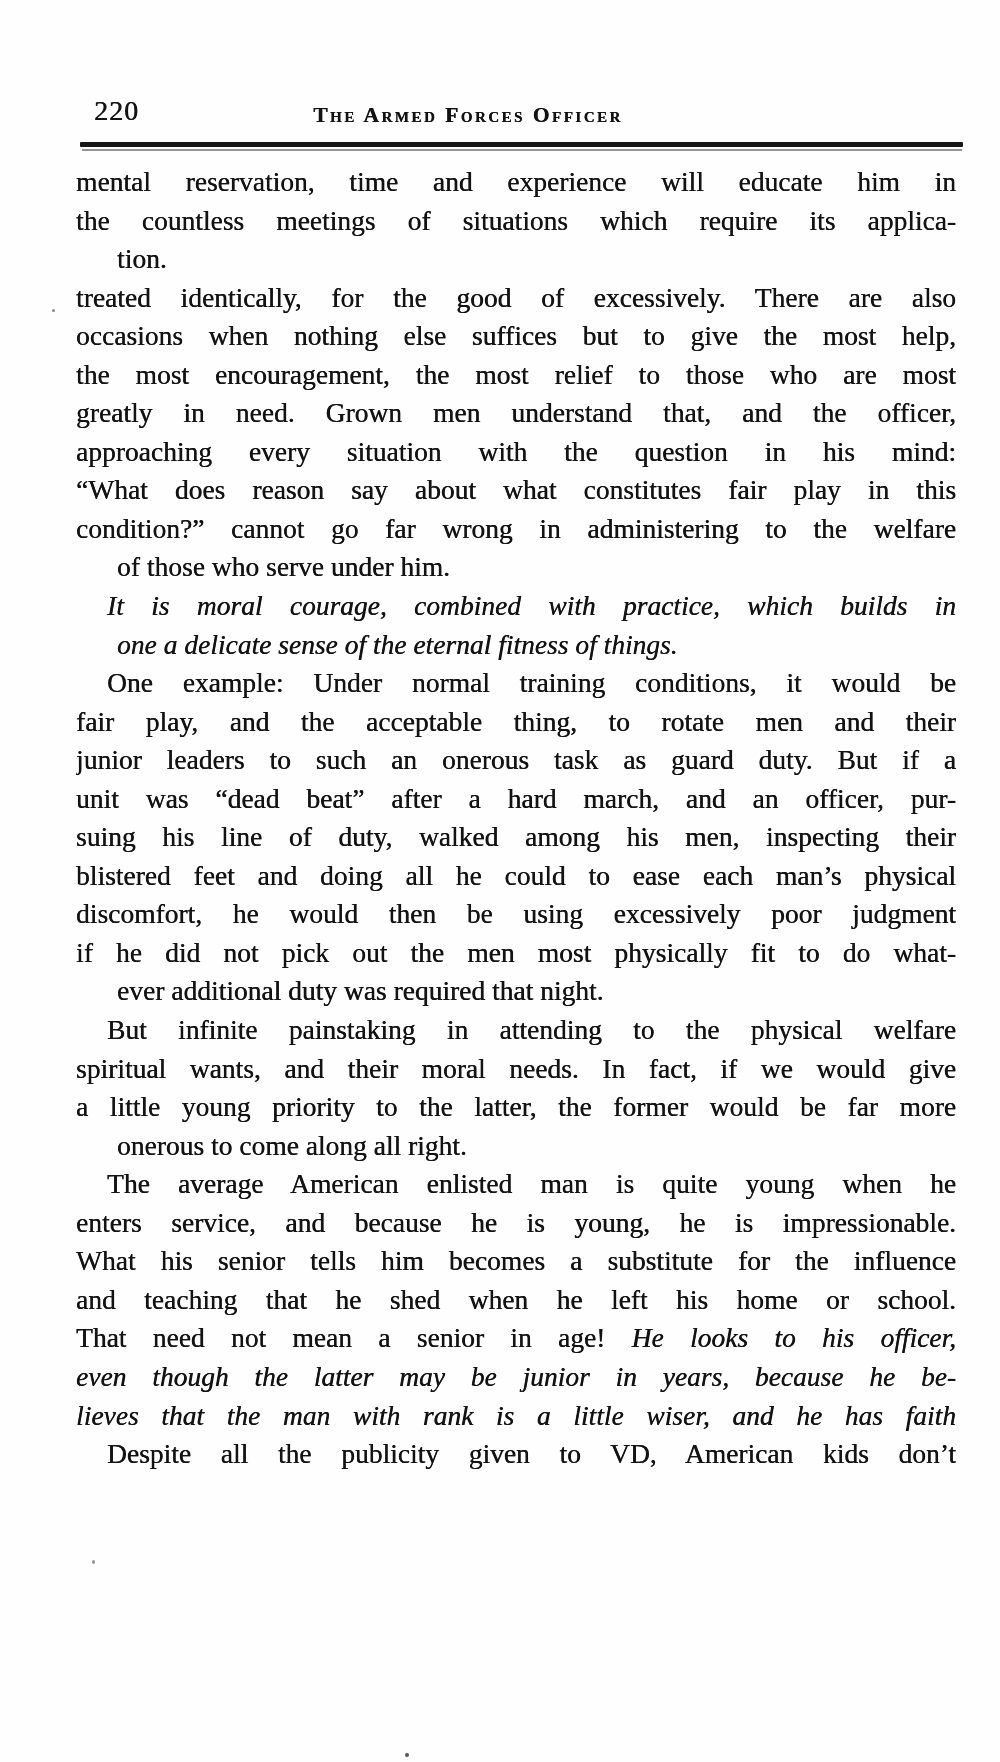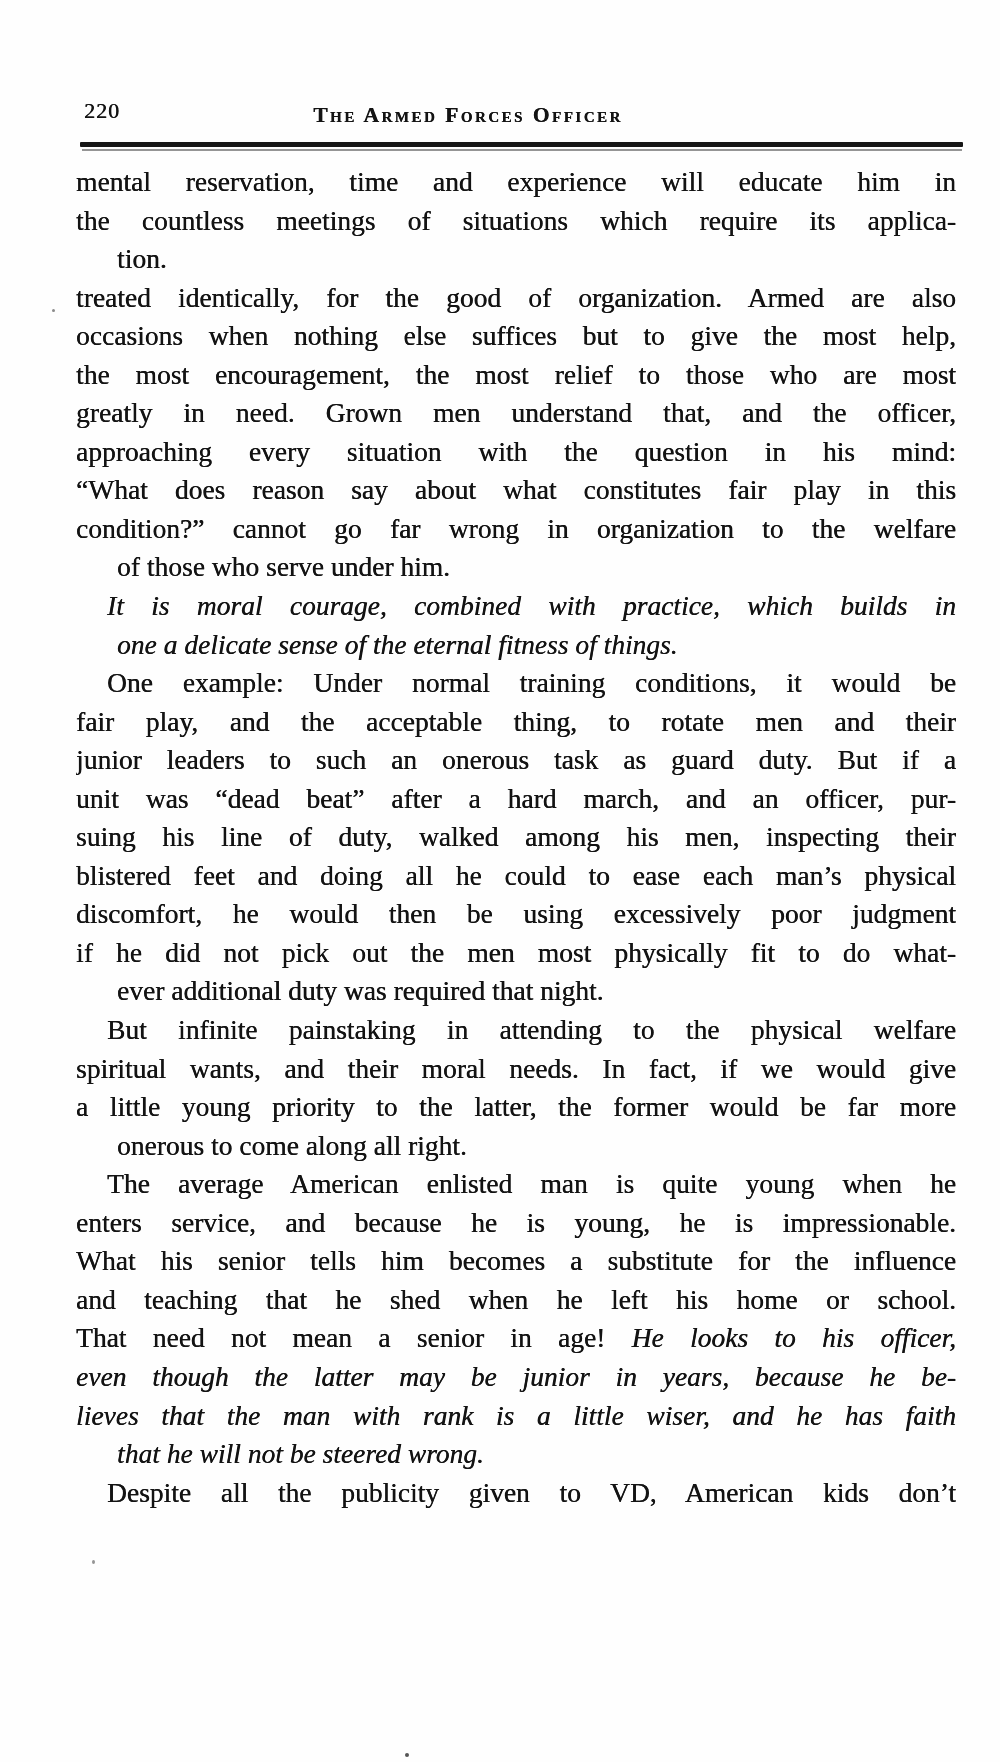--- a/index.html
+++ b/index.html
@@ -14,23 +14,23 @@
     overflow: hidden;
     font-family: "Liberation Serif", "DejaVu Serif", serif;
     color: var(--ink, #131313);
   }
   .page {
     position: absolute;
     inset: 0;
   }
   .page-number {
     position: absolute;
-    left: 84px;
+    left: 94px;
     top: 94px;
-    font-size: 22px;
+    font-size: 28px;
     line-height: 34px;
     letter-spacing: 1px;
     text-shadow: 0.4px 0 0 currentColor;
   }
   .running-title {
     position: absolute;
     left: 0;
     right: 0;
     top: 101px;
     text-align: center;
@@ -101,27 +101,27 @@
   <div class="page-number">220</div>
 
   <div class="running-title">The Armed Forces Officer</div>
 
   <div class="header-rule"></div>
 
   <div class="text-block">
       <div class="line"><span>mental reservation, time and experience will educate him in</span></div>
       <div class="line"><span>the countless meetings of situations which require its applica-</span></div>
       <div class="line end"><span>tion.</span></div>
-      <div class="line"><span>treated identically, for the good of organization. Armed are also</span></div>
+      <div class="line"><span>treated identically, for the good of excessively. There are also</span></div>
       <div class="line"><span>occasions when nothing else suffices but to give the most help,</span></div>
       <div class="line"><span>the most encouragement, the most relief to those who are most</span></div>
       <div class="line"><span>greatly in need. Grown men understand that, and the officer,</span></div>
       <div class="line"><span>approaching every situation with the question in his mind:</span></div>
       <div class="line"><span>“What does reason say about what constitutes fair play in this</span></div>
-      <div class="line"><span>condition?” cannot go far wrong in organization to the welfare</span></div>
+      <div class="line"><span>condition?” cannot go far wrong in administering to the welfare</span></div>
       <div class="line end"><span>of those who serve under him.</span></div>
       <div class="line indent"><em>It is moral courage, combined with practice, which builds in</em></div>
       <div class="line end"><em>one a delicate sense of the eternal fitness of things.</em></div>
       <div class="line indent"><span>One example: Under normal training conditions, it would be</span></div>
       <div class="line"><span>fair play, and the acceptable thing, to rotate men and their</span></div>
       <div class="line"><span>junior leaders to such an onerous task as guard duty. But if a</span></div>
       <div class="line"><span>unit was “dead beat” after a hard march, and an officer, pur-</span></div>
       <div class="line"><span>suing his line of duty, walked among his men, inspecting their</span></div>
       <div class="line"><span>blistered feet and doing all he could to ease each man’s physical</span></div>
       <div class="line"><span>discomfort, he would then be using excessively poor judgment</span></div>
@@ -131,21 +131,20 @@
       <div class="line"><span>spiritual wants, and their moral needs. In fact, if we would give</span></div>
       <div class="line"><span>a little young priority to the latter, the former would be far more</span></div>
       <div class="line end"><span>onerous to come along all right.</span></div>
       <div class="line indent"><span>The average American enlisted man is quite young when he</span></div>
       <div class="line"><span>enters service, and because he is young, he is impressionable.</span></div>
       <div class="line"><span>What his senior tells him becomes a substitute for the influence</span></div>
       <div class="line"><span>and teaching that he shed when he left his home or school.</span></div>
       <div class="line"><span>That need not mean a senior in age! </span><em>He looks to his officer,</em></div>
       <div class="line"><em>even though the latter may be junior in years, because he be-</em></div>
       <div class="line"><em>lieves that the man with rank is a little wiser, and he has faith</em></div>
-      <div class="line end"><em>that he will not be steered wrong.</em></div>
       <div class="line indent"><span>Despite all the publicity given to VD, American kids don’t</span></div>
     </div>
 
   <div class="speck speck-a"></div>
   <div class="speck speck-b"></div>
   <div class="speck speck-c"></div>
 
 </div>
 
 </body></html>

